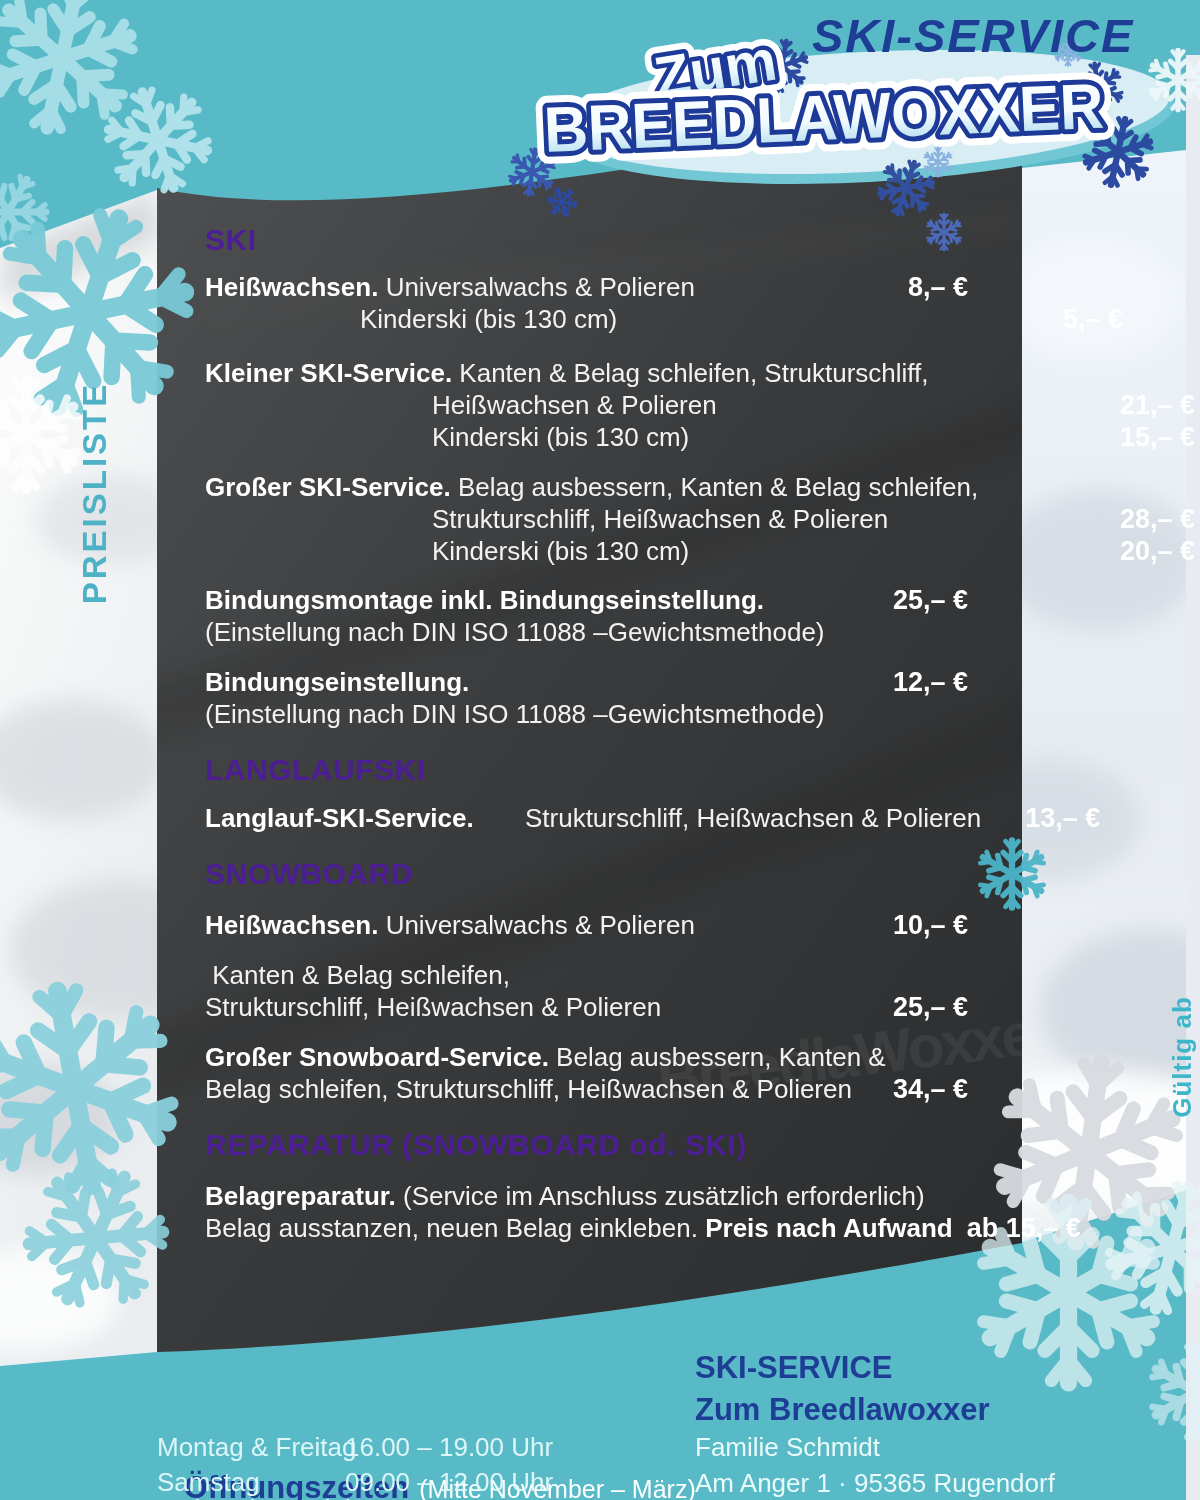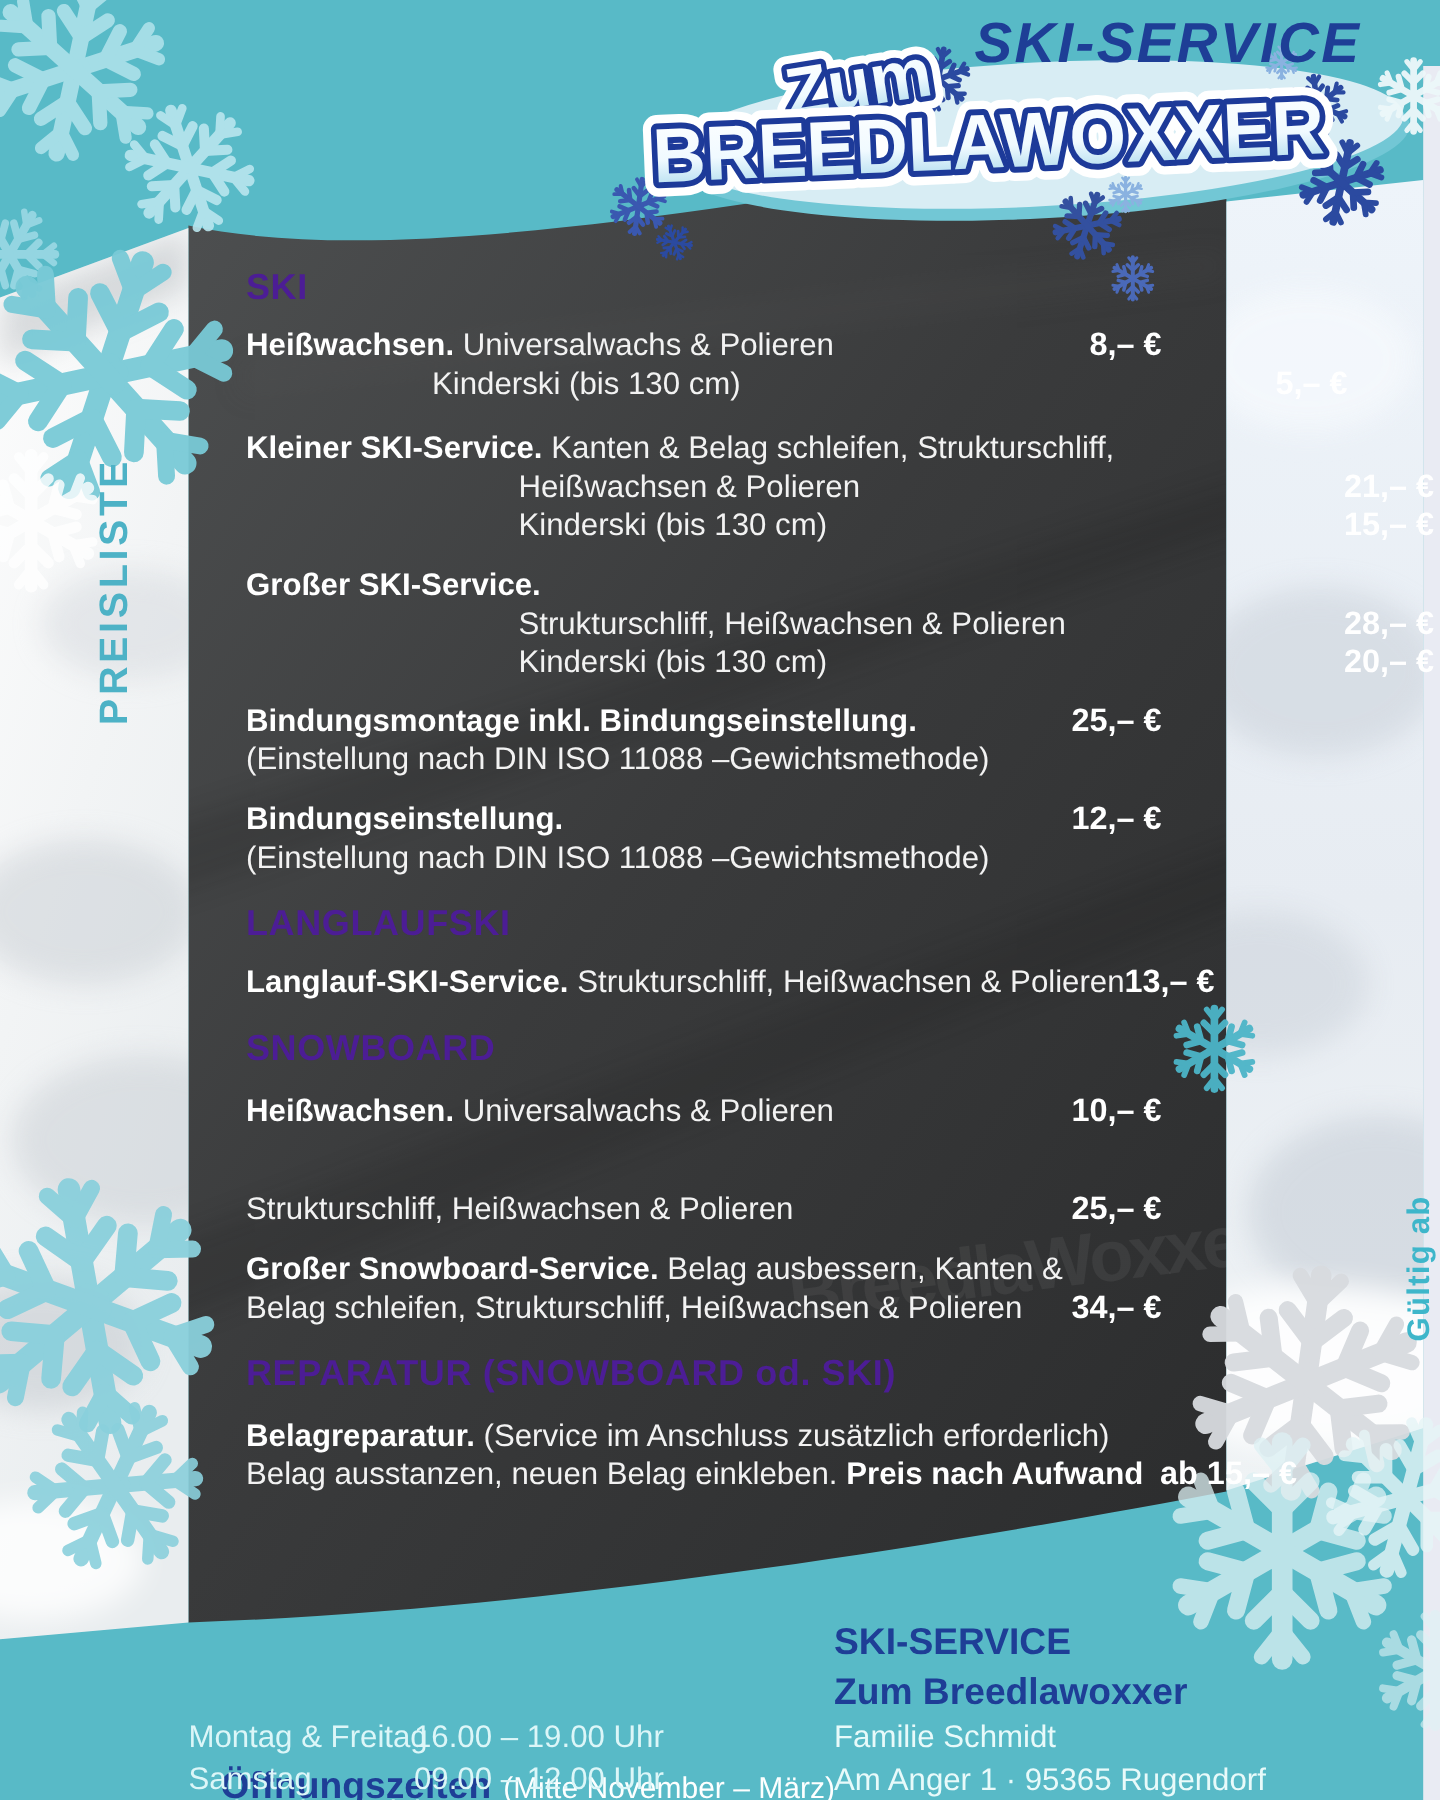--- a/index.html
+++ b/index.html
@@ -191,32 +191,32 @@
     <div id="preisliste" class="vlabel">PREISLISTE</div>
     <div id="gueltig" class="vlabel">Gültig ab 01.11.2022</div>
 
     <div id="price-list">
         <div class="pl-heading" style="top: 222px;">SKI</div>
         <div class="pl-row ind0" style="top: 271px;"><span class="b">Heißwachsen.</span><span> Universalwachs &amp; Polieren</span><span class="price">8,– €</span></div>
         <div class="pl-row ind1" style="top: 303px;"><span>Kinderski (bis 130 cm)</span><span class="price">5,– €</span></div>
         <div class="pl-row ind0" style="top: 357px;"><span class="b">Kleiner SKI-Service.</span><span> Kanten &amp; Belag schleifen, Strukturschliff,</span></div>
         <div class="pl-row ind2" style="top: 389px;"><span>Heißwachsen &amp; Polieren</span><span class="price">21,– €</span></div>
         <div class="pl-row ind2" style="top: 421px;"><span>Kinderski (bis 130 cm)</span><span class="price">15,– €</span></div>
-        <div class="pl-row ind0" style="top: 471px;"><span class="b">Großer SKI-Service.</span></div>
+        <div class="pl-row ind0" style="top: 471px;"><span class="b">Großer SKI-Service.</span><span> Belag ausbessern, Kanten &amp; Belag schleifen,</span></div>
         <div class="pl-row ind2" style="top: 503px;"><span>Strukturschliff, Heißwachsen &amp; Polieren</span><span class="price">28,– €</span></div>
         <div class="pl-row ind2" style="top: 535px;"><span>Kinderski (bis 130 cm)</span><span class="price">20,– €</span></div>
         <div class="pl-row ind0" style="top: 584px;"><span class="b">Bindungsmontage inkl. Bindungseinstellung.</span><span class="price">25,– €</span></div>
         <div class="pl-row ind0" style="top: 616px;"><span>(Einstellung nach DIN ISO 11088 –Gewichtsmethode)</span></div>
         <div class="pl-row ind0" style="top: 666px;"><span class="b">Bindungseinstellung.</span><span class="price">12,– €</span></div>
         <div class="pl-row ind0" style="top: 698px;"><span>(Einstellung nach DIN ISO 11088 –Gewichtsmethode)</span></div>
         <div class="pl-heading" style="top: 752px;">LANGLAUFSKI</div>
-        <div class="pl-row ind0" style="top: 802px;"><span class="b">Langlauf-SKI-Service.</span><span> Strukturschliff, Heißwachsen &amp; Polieren</span><span class="price">13,– €</span></div>
+        <div class="pl-row ind0" style="top: 802px; gap: 44px;"><span class="b">Langlauf-SKI-Service.</span><span> Strukturschliff, Heißwachsen &amp; Polieren</span><span class="price">13,– €</span></div>
         <div class="pl-heading" style="top: 856px;">SNOWBOARD</div>
         <div class="pl-row ind0" style="top: 909px;"><span class="b">Heißwachsen.</span><span> Universalwachs &amp; Polieren</span><span class="price">10,– €</span></div>
-        <div class="pl-row ind0" style="top: 959px;"></div>
+        <div class="pl-row ind0" style="top: 959px;"><span> Kanten &amp; Belag schleifen,</span></div>
         <div class="pl-row ind0" style="top: 991px;"><span>Strukturschliff, Heißwachsen &amp; Polieren</span><span class="price">25,– €</span></div>
         <div class="pl-row ind0" style="top: 1041px;"><span class="b">Großer Snowboard-Service.</span><span> Belag ausbessern, Kanten &amp;</span></div>
         <div class="pl-row ind0" style="top: 1073px;"><span>Belag schleifen, Strukturschliff, Heißwachsen &amp; Polieren</span><span class="price">34,– €</span></div>
         <div class="pl-heading" style="top: 1127px;">REPARATUR (SNOWBOARD od. SKI)</div>
         <div class="pl-row ind0" style="top: 1180px;"><span class="b">Belagreparatur.</span><span> (Service im Anschluss zusätzlich erforderlich)</span></div>
         <div class="pl-row ind0" style="top: 1212px;"><span>Belag ausstanzen, neuen Belag einkleben. </span><span class="b">Preis nach Aufwand</span><span class="price inline">ab 15,– €</span></div>
       </div>
 
     <div id="oz-line" class="foot">
       <span class="h">Öffnungszeiten</span><span class="season">(Mitte November – März)</span>

